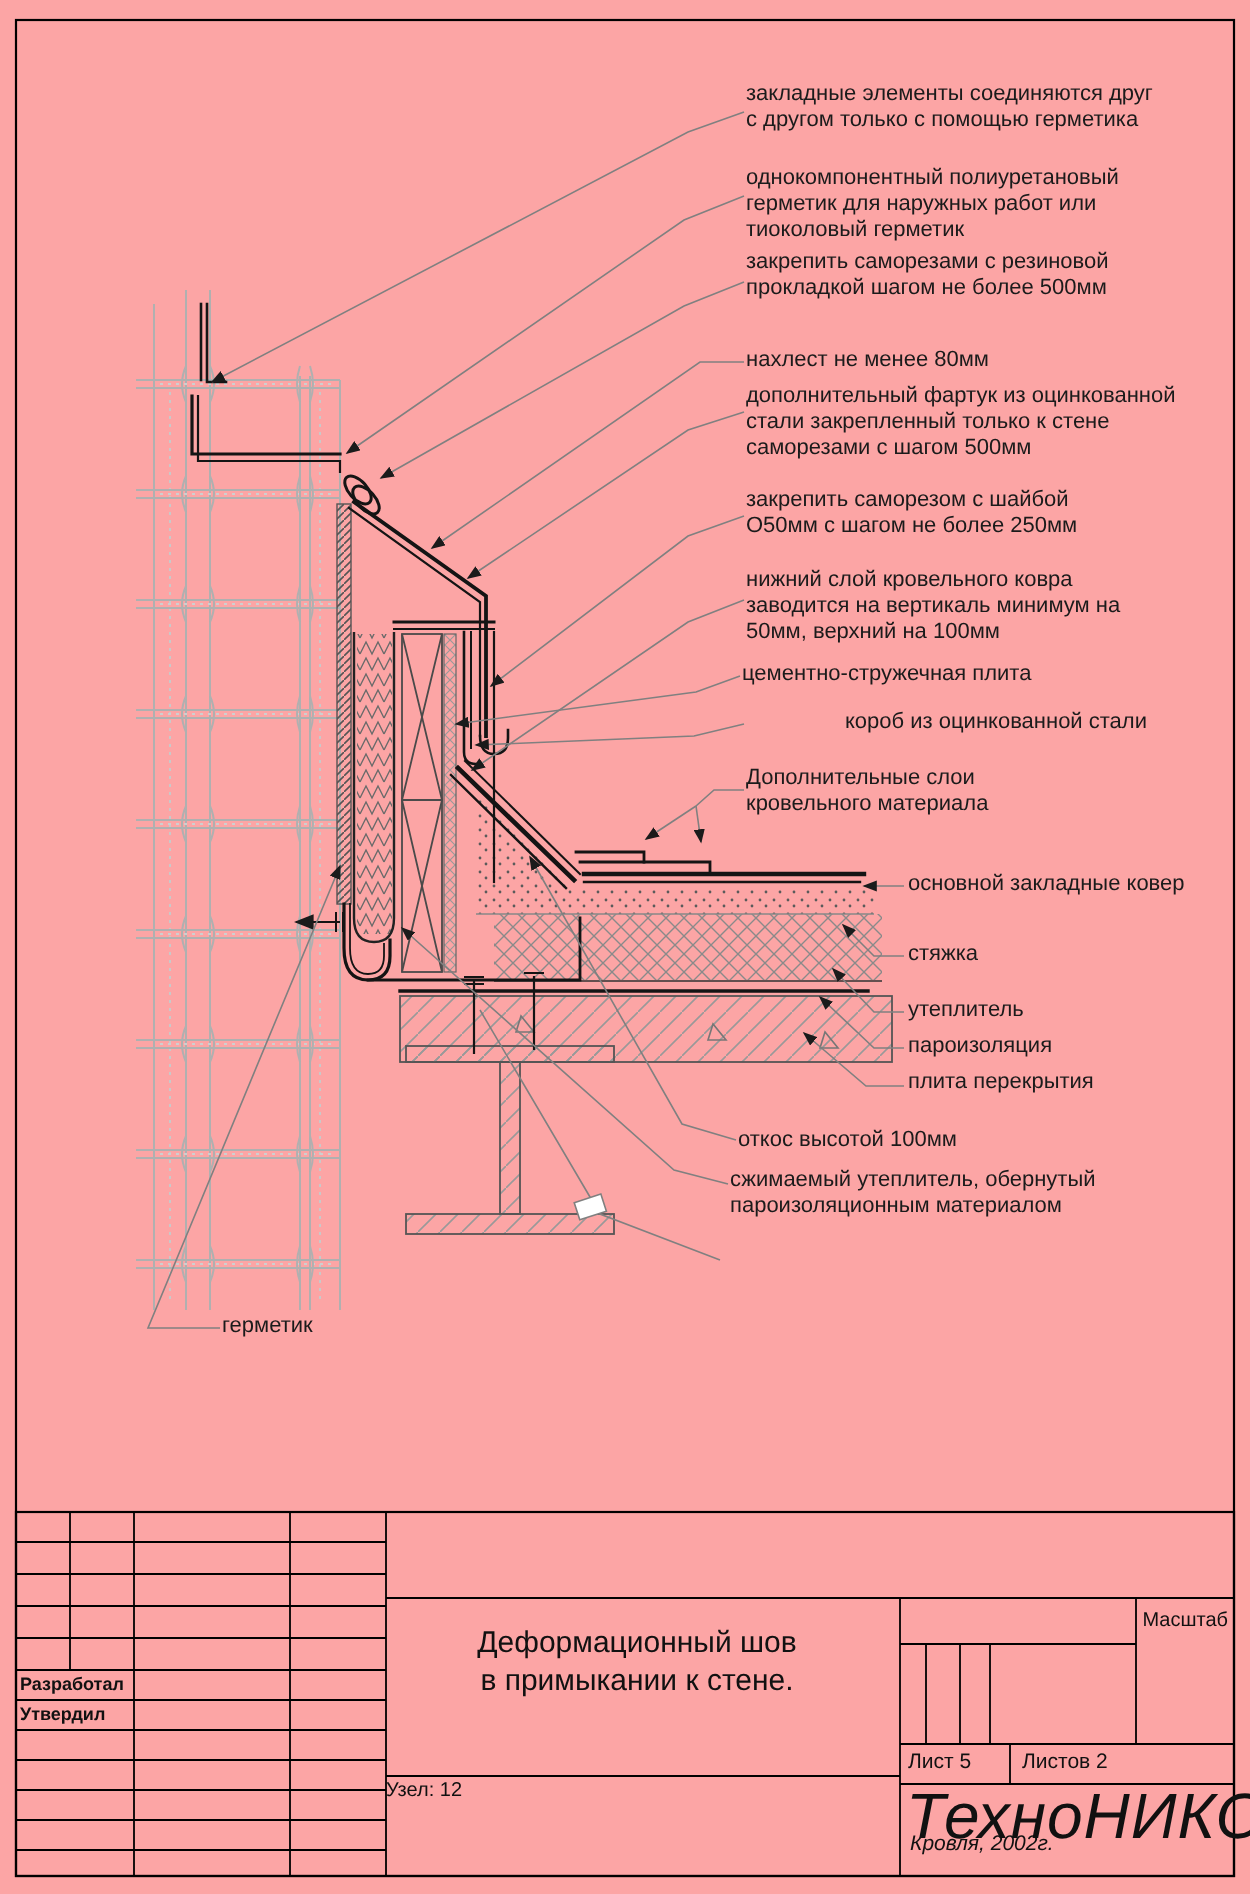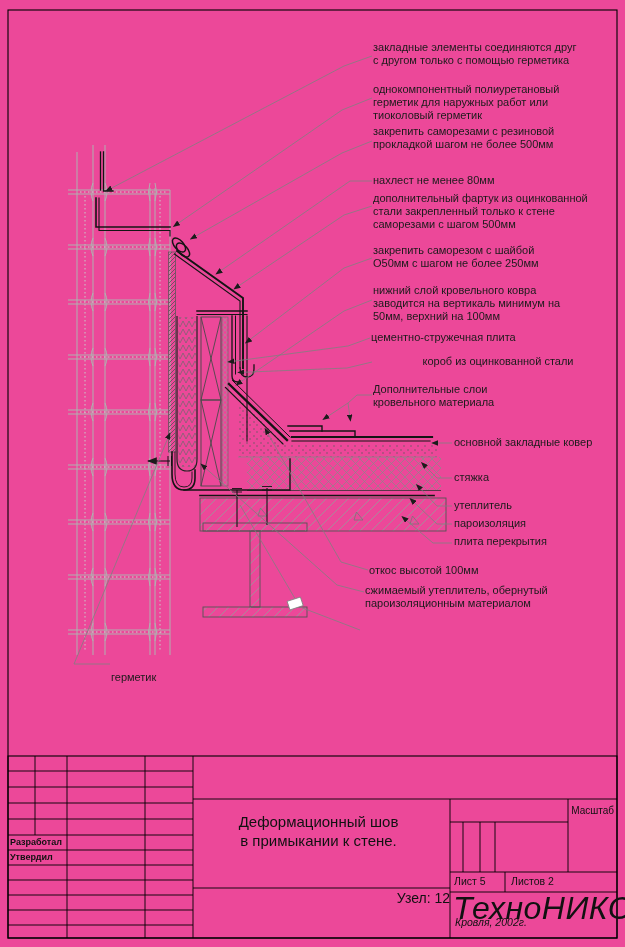--- a/index.html
+++ b/index.html
@@ -1,24 +1,24 @@
 <!DOCTYPE html>
 <html><head>
 <meta charset="utf-8">
 <style>
   html,body{margin:0;padding:0;background:#fff;}
-  .page{position:relative;width:625px;height:947px;background:#ec4899;overflow:hidden;
+  .page{position:relative;width:625px;height:947px;background:#fca5a5;overflow:hidden;
         font-family:"Liberation Sans",sans-serif;}
   svg{position:absolute;left:0;top:0;}
   .ann{position:absolute;font:11px/13px "Liberation Sans",sans-serif;color:#1b1b1b;
        white-space:pre-line;}
   .tb{position:absolute;color:#111;font-family:"Liberation Sans",sans-serif;}
   .tb-small{font-size:9px;font-weight:bold;}
   .tb-title{font-size:15px;line-height:19px;text-align:center;white-space:pre-line;}
-  .tb-uzel{font-size:14px;text-align:right;}
+  .tb-uzel{font-size:10px;text-align:left;}
   .tb-cell{font-size:10.5px;}
   .tb-masshtab{font-size:10px;text-align:right;}
   .tb-brand{font-size:32px;letter-spacing:.5px;font-style:italic;}
   .tb-brandsub{font-size:10.5px;}
 </style>
 </head>
 <body>
 
 <div class="page">
 
@@ -211,21 +211,21 @@
 <div class="ann" style="left:373px;top:383px;width:250px;">Дополнительные слои
 кровельного материала</div>
 <div class="ann" style="left:454px;top:436px;width:170px;">основной закладные ковер</div>
 <div class="ann" style="left:454px;top:471px;width:100px;">стяжка</div>
 <div class="ann" style="left:454px;top:499px;width:120px;">утеплитель</div>
 <div class="ann" style="left:454px;top:517px;width:130px;">пароизоляция</div>
 <div class="ann" style="left:454px;top:535px;width:150px;">плита перекрытия</div>
 <div class="ann" style="left:369px;top:564px;width:180px;">откос высотой 100мм</div>
 <div class="ann" style="left:365px;top:584px;width:240px;">сжимаемый утеплитель, обернутый
 пароизоляционным материалом</div>
-<div class="ann" style="left:111px;top:657px;width:80px;margin-top:14px;">герметик</div>
+<div class="ann" style="left:111px;top:657px;width:80px;">герметик</div>
 
 <div class="tb tb-small" style="left:10px;top:837px;width:56px;">Разработал</div>
 <div class="tb tb-small" style="left:10px;top:852px;width:56px;">Утвердил</div>
 <div class="tb tb-title" style="left:193px;top:812px;width:251px;">Деформационный шов
 в примыкании к стене.</div>
 <div class="tb tb-uzel" style="left:193px;top:890px;width:257px;">Узел: 12</div>
 <div class="tb tb-masshtab" style="left:558px;top:805px;width:56px;">Масштаб</div>
 <div class="tb tb-cell" style="left:454px;top:875px;">Лист 5</div>
 <div class="tb tb-cell" style="left:511px;top:875px;">Листов 2</div>
 <div class="tb tb-brand" style="left:453px;top:890px;">ТехноНИКОЛЬ</div>

